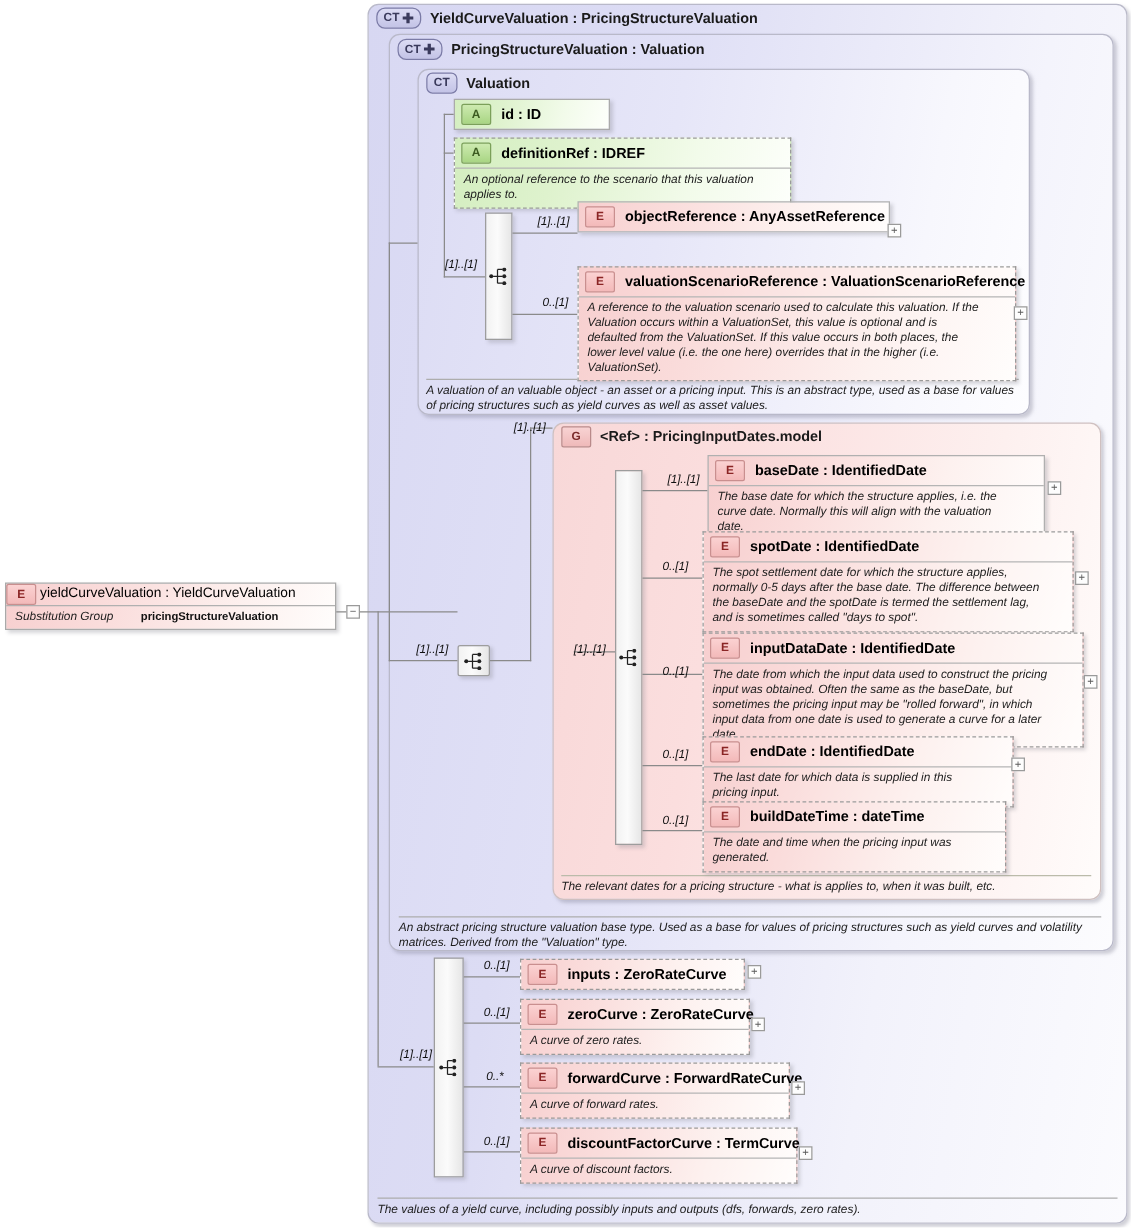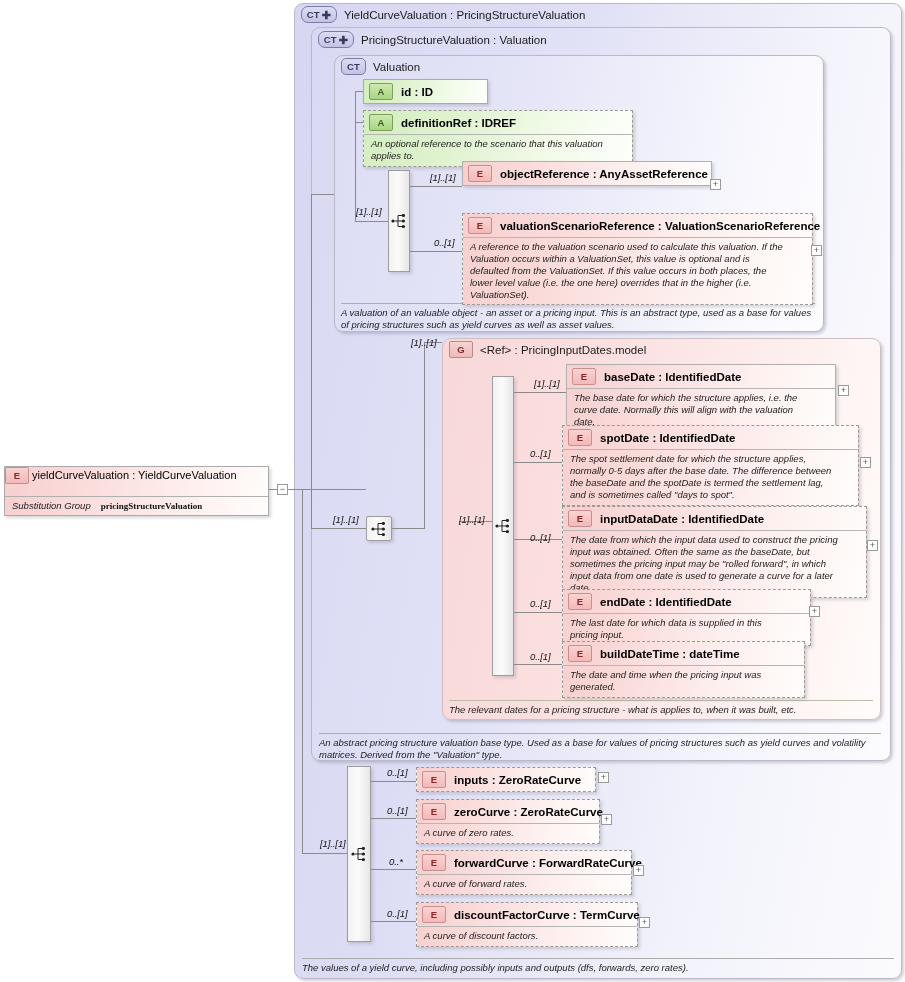--- a/index.html
+++ b/index.html
@@ -56,21 +56,21 @@
     border: 1px solid #7ba05a;
     background: linear-gradient(#cdeab0,#a8d583);
     min-width: 16px;
   }
   .badge.e {
     border-radius: 2px; color: #8a2525;
     border: 1px solid #c98f8f;
     background: linear-gradient(#fbd2d2,#f3b9b9);
     min-width: 16px;
   }
-  .hdr-title { font-size: 11.5px; font-weight: normal; color: #1a1a1a; white-space: nowrap; }
+  .hdr-title { font-size: 11.5px; font-weight: bold; color: #1a1a1a; white-space: nowrap; }
 
   
   .node {
     box-shadow: 2px 2px 3px rgba(130,130,140,.32);
   }
   .node .ntitle {
     display: flex; align-items: center; gap: 8px;
     padding: 3px 6px 3px 5px;
     font-size: 11.5px; font-weight: bold; white-space: nowrap;
   }
@@ -128,27 +128,26 @@
   }
 
   
   .root-node {
     background: linear-gradient(105deg,#f7cfcf 0%,#fadcdb 30%,#fdf1ef 72%,#fffdfc 100%);
     border: 1px solid #a9a9a9;
     box-shadow: 2px 2px 3px rgba(130,130,140,.32);
   }
   .root-sub {
     border-top: 1px solid #b0b0b0;
-    display: flex; align-items: baseline; gap: 10px;
+    display: flex; align-items: baseline; gap: 22px;
     padding: 3px 6px 4px 7px;
     font-size: 9.5px;
-    margin-top: 12px;
   }
   .root-sub .lbl { font-style: italic; color: #1c1c1c; }
-  .root-sub .val { font-weight: bold; font-size: 9px; color: #111; font-family: Liberation Serif, serif; }
+  .root-sub .val { font-weight: bold; font-size: 9px; color: #111; }
 </style>
 </head>
 <body>
 
 <div class="abs frame frame-ct1" style="left:294px; top:3px; width:608px; height:976px;"></div>
 <div class="abs hdr" style="left:301px; top:6px;">
   <span class="badge ct-plus">
       <span>CT</span>
       <span class="pl">✚</span>
     </span>

